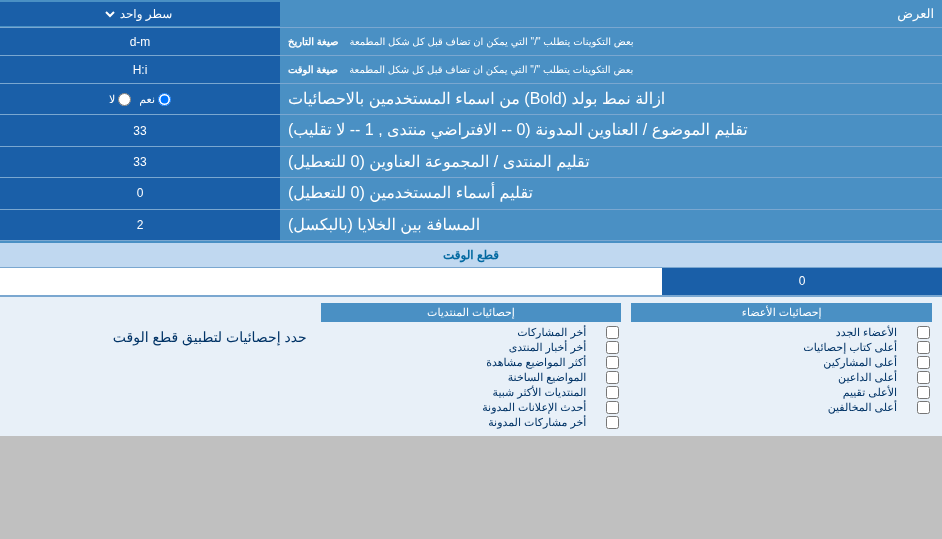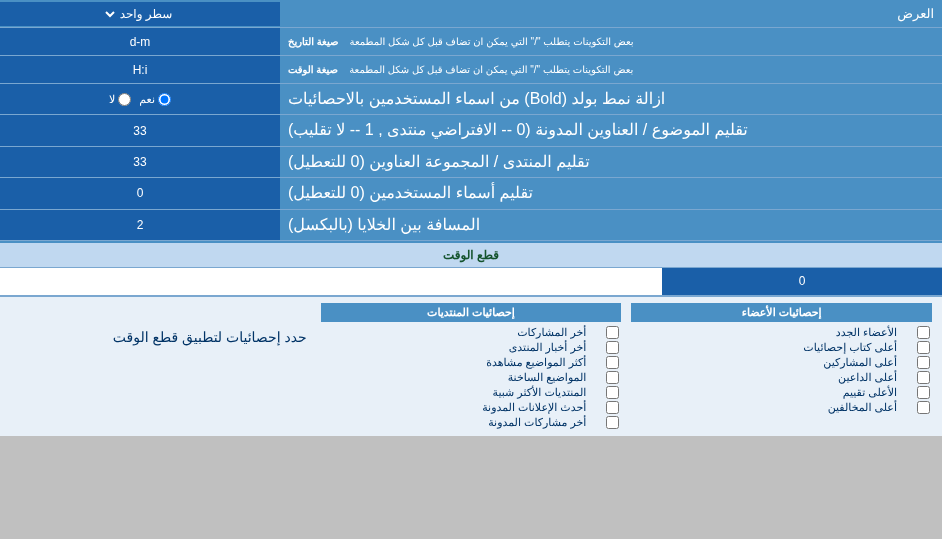--- a/index.html
+++ b/index.html
@@ -70,21 +70,21 @@
       cursor: pointer;
       display: flex;
       align-items: center;
       gap: 3px;
     }
     .radio-group input[type="radio"] {
       cursor: pointer;
     }
     .section-header {
       background: #c0d8f0;
-      color: #14532d;
+      color: #0369a1;
       text-align: center;
       padding: 5px 8px;
       font-size: 12px;
       font-weight: bold;
       border-bottom: 1px solid #7aa7d0;
       border-top: 2px solid #4a90c4;
     }
     .top-header {
       display: flex;
       background: #4a90c4;
@@ -129,21 +129,21 @@
       grid-template-columns: 1fr 1fr 1fr;
       gap: 2px 10px;
       direction: rtl;
     }
     .col-header {
       background: #4a90c4;
       color: #fff;
       text-align: center;
       padding: 3px 12px;
       font-size: 11px;
-      font-weight: bold;
+      font-weight: normal;
       margin-bottom: 3px;
     }
     .checkbox-item {
       display: flex;
       align-items: center;
       gap: 20px;
       direction: rtl;
       padding: 1px 2px;
       font-size: 11px;
       color: #003366;

